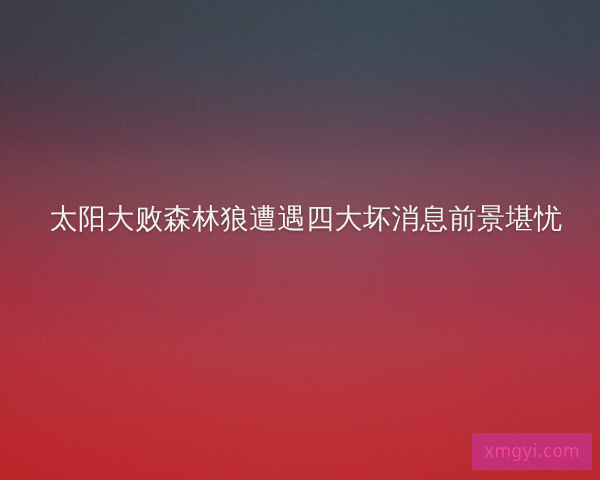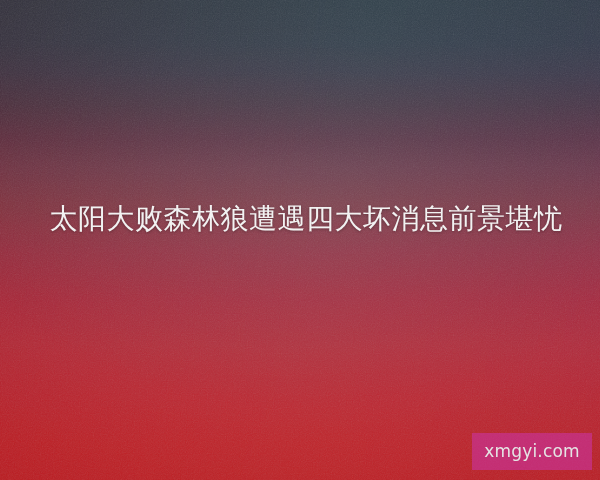--- a/index.html
+++ b/index.html
@@ -94,21 +94,21 @@
     left: 472px;
     top: 433px;
     width: 120px;
     height: 37px;
     background: rgba(201, 52, 158, 0.62);
     display: flex;
     align-items: center;
     justify-content: center;
   }
   .watermark-text {
-    color: #e5e5e5;
+    color: #ec4899;
     font-size: 17px;
     line-height: 1;
     letter-spacing: 0.2px;
     font-weight: 400;
   }
 </style>
 </head>
 <body>
 
 <div id="stage">

